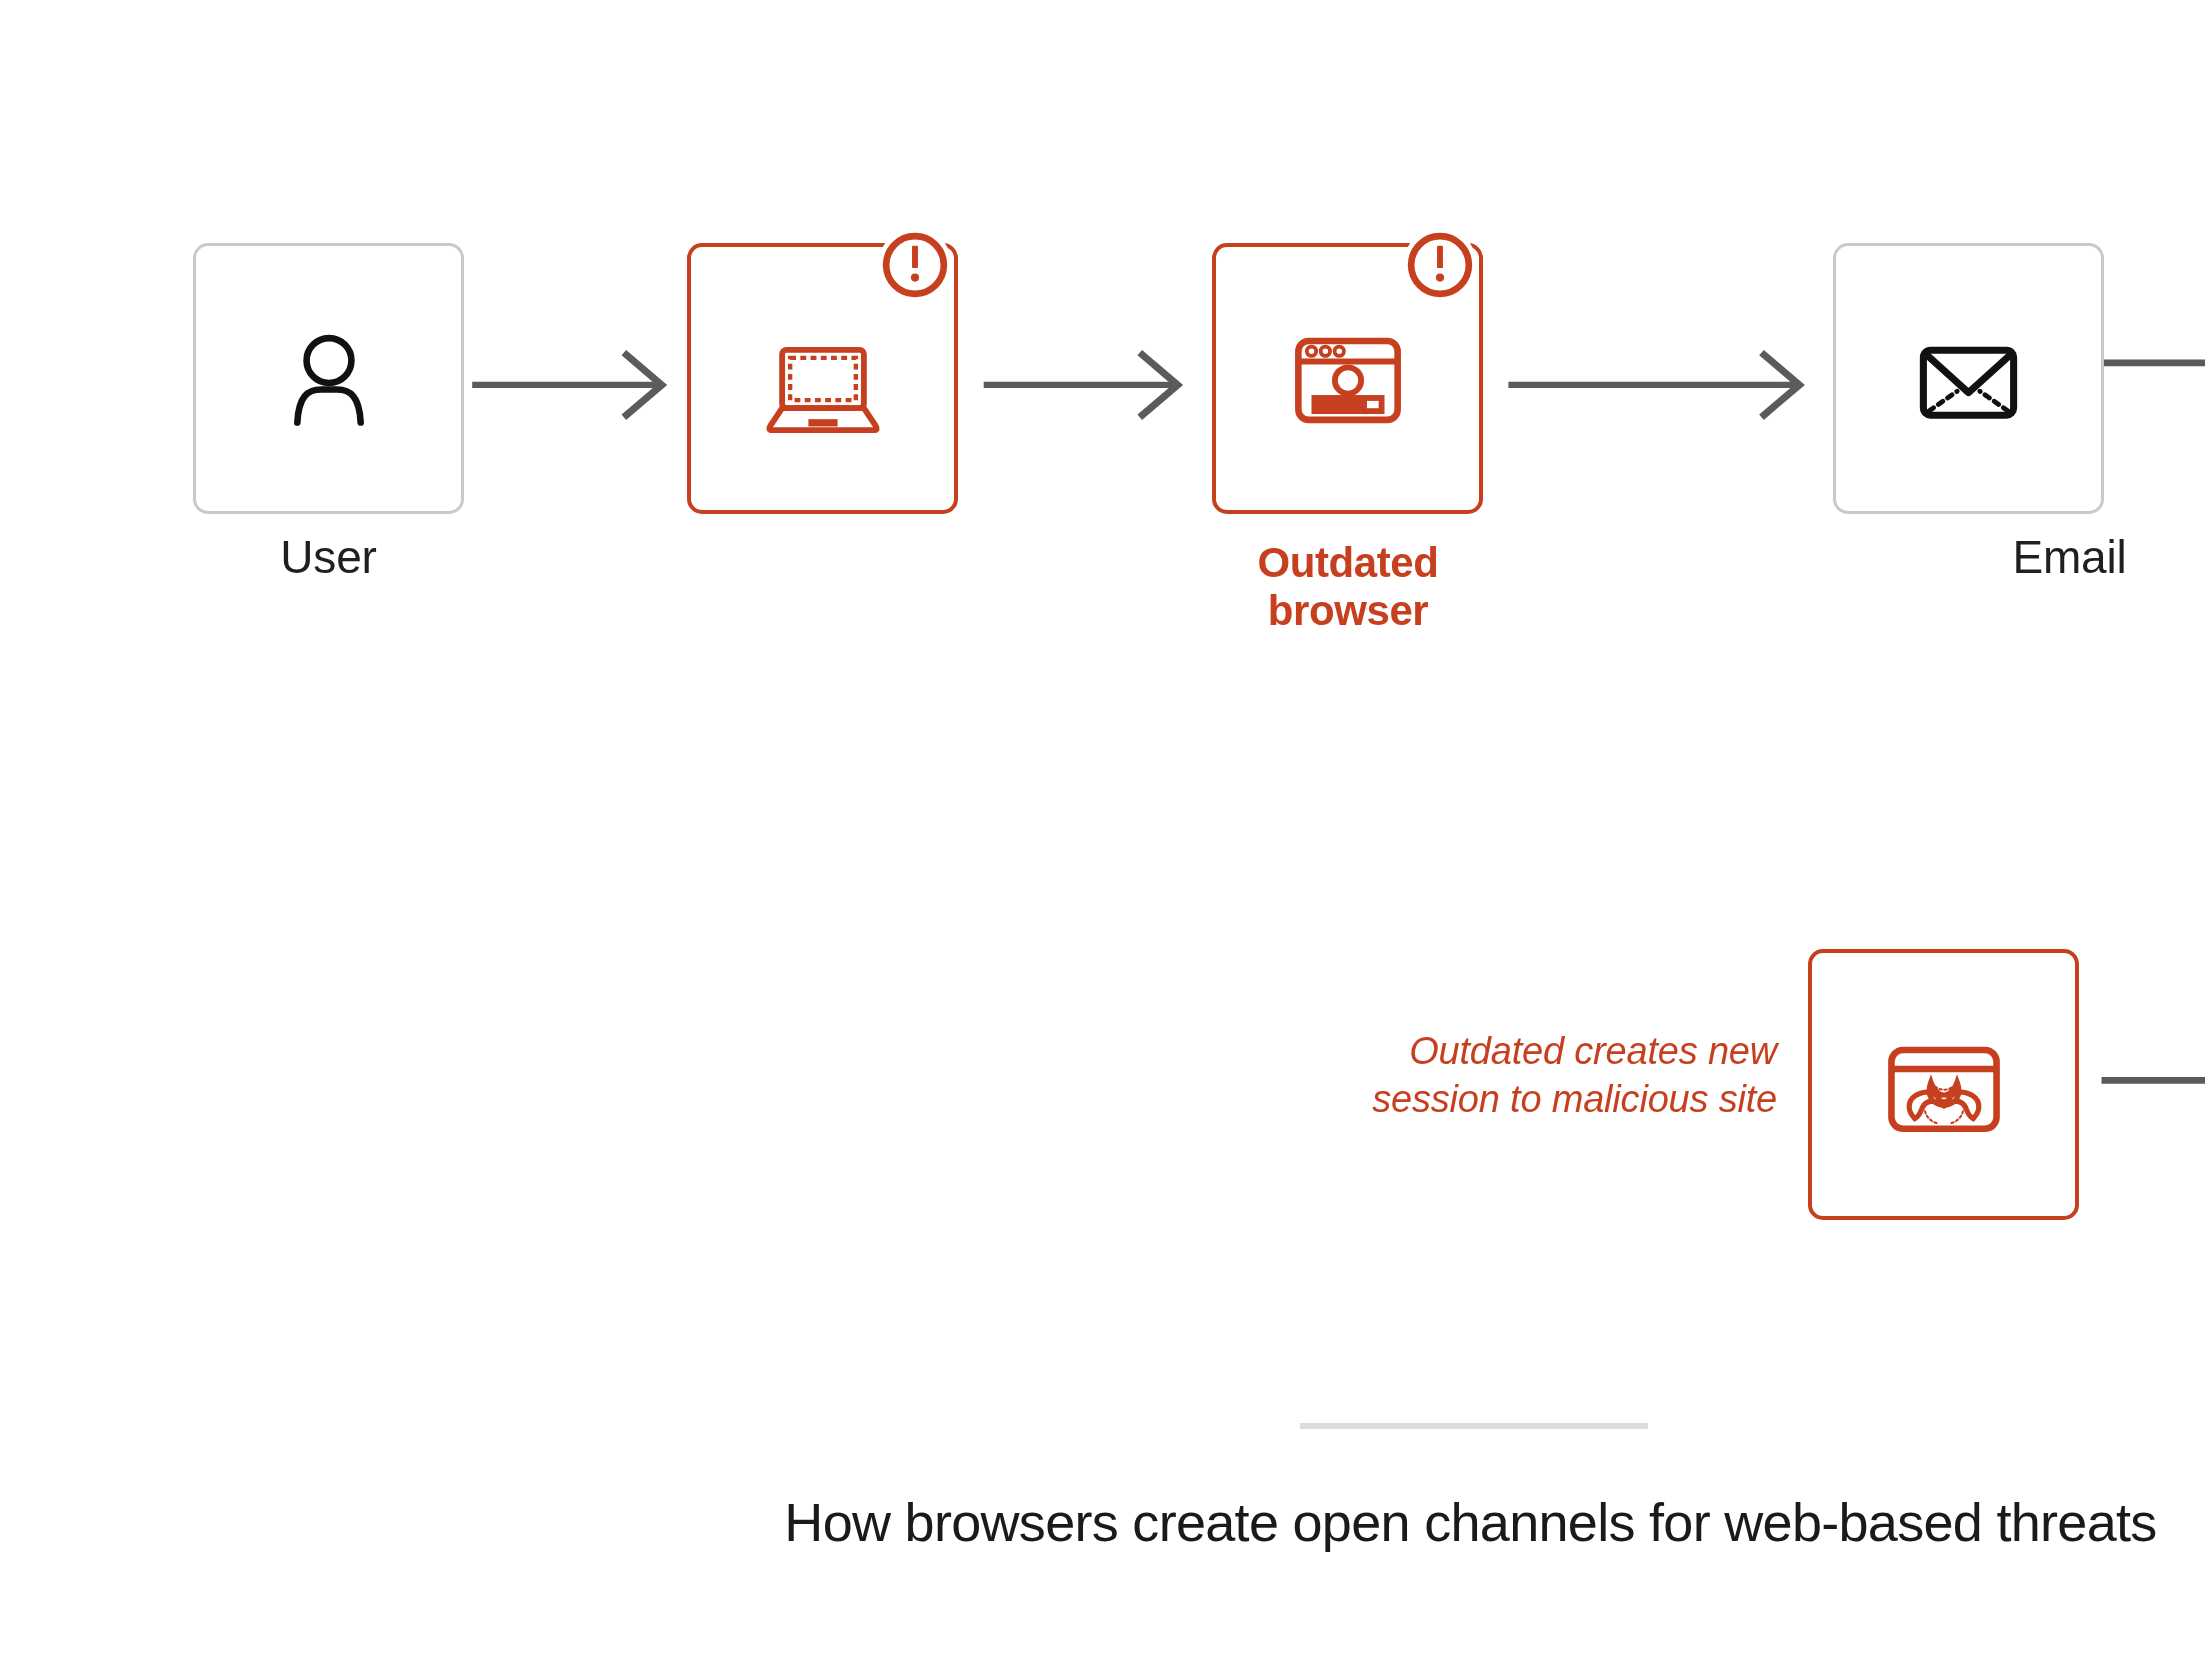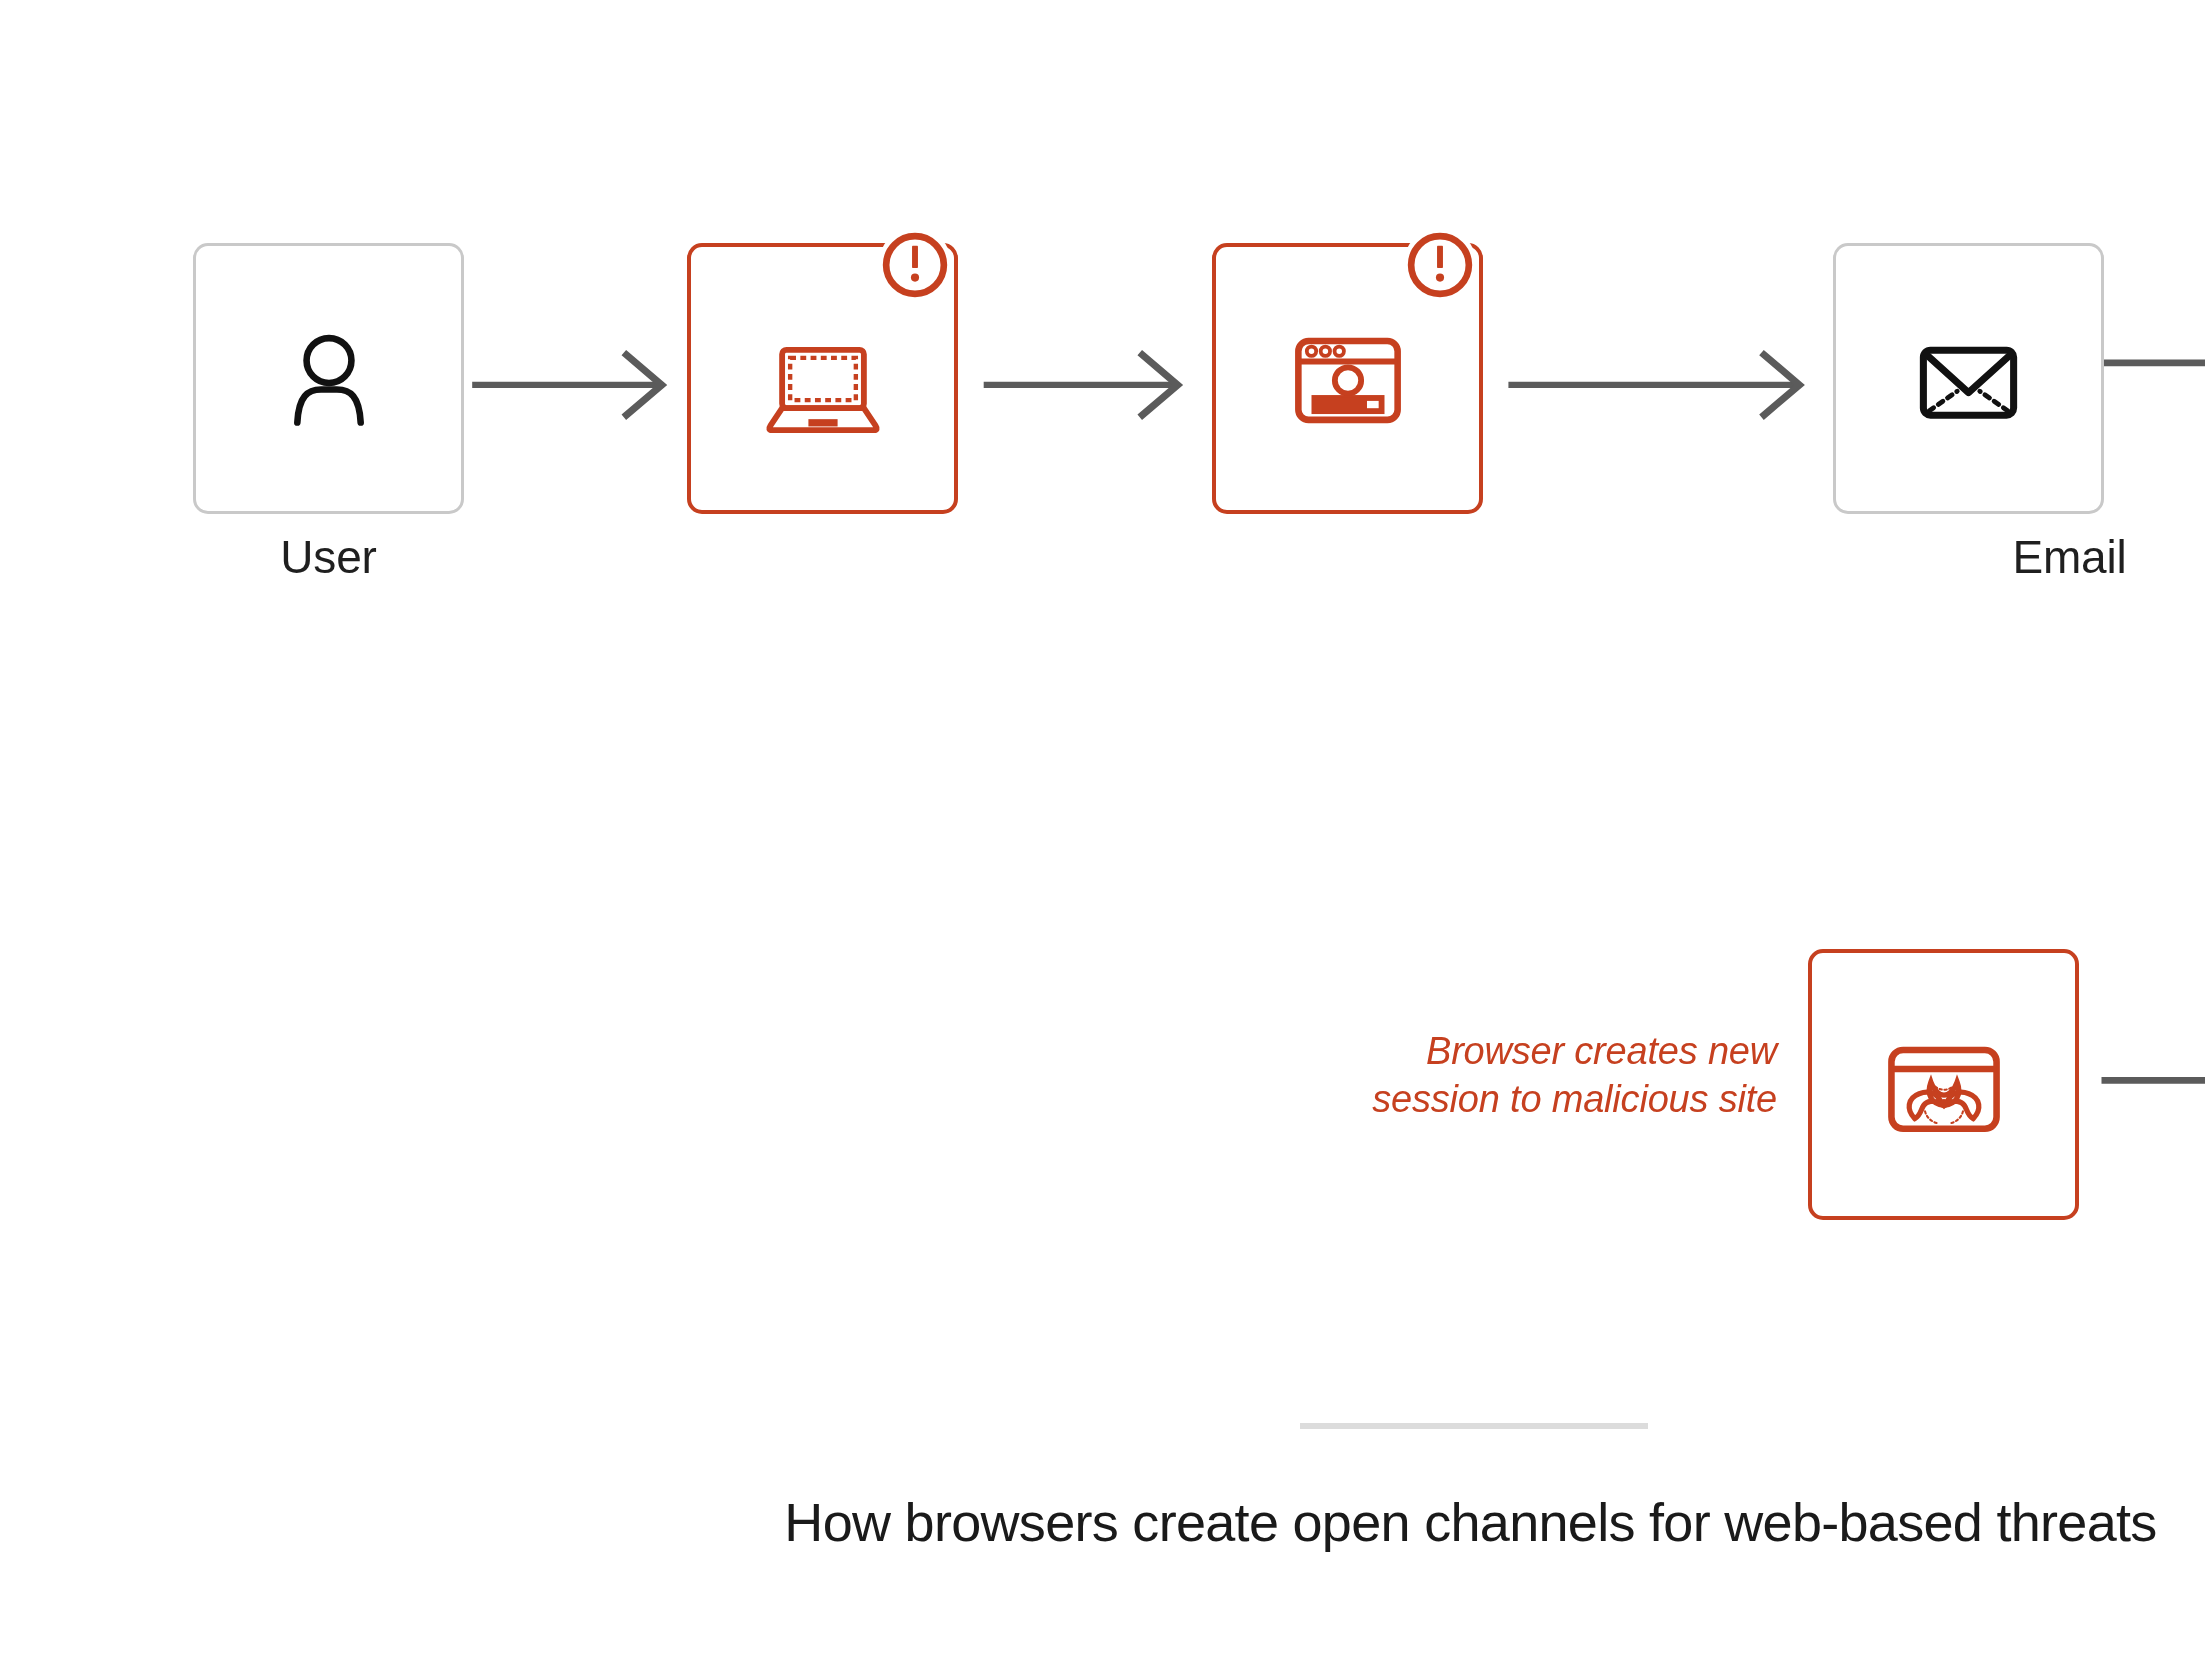--- a/index.html
+++ b/index.html
@@ -172,20 +172,22 @@
       </svg>
     </div>
   </div>
   <div class="warn-badge" style="left:1403px; top:228px; width:74px; height:74px;">
     <svg width="74" height="74" viewBox="0 0 100 100">
       <circle cx="50" cy="50" r="39" fill="none" stroke="#c6401f" stroke-width="9"></circle>
       <rect x="46" y="24" width="8" height="30" rx="1" fill="#c6401f"></rect>
       <circle cx="50" cy="67" r="5.5" fill="#c6401f"></circle>
     </svg>
   </div>
+  <div class="node-label danger" style="left:1186px; top:539px; width:324px;">Outdated
+browser</div>
 
   <div class="card neutral" style="left:1833px; top:243px; width:271px; height:271px;">
     <div class="card-inner">
       <svg width="141" height="141" viewBox="0 0 100 100">
         <rect x="18" y="30" width="64" height="46" rx="5" fill="none" stroke="#111111" stroke-width="5"></rect>
         <polyline points="19,32 50,60 81,32" fill="none" stroke="#111111" stroke-width="5" stroke-linejoin="round"></polyline>
         <line x1="22" y1="73" x2="42" y2="59" stroke="#111111" stroke-width="3.4" stroke-dasharray="4 4" stroke-linecap="round"></line>
         <line x1="78" y1="73" x2="58" y2="59" stroke="#111111" stroke-width="3.4" stroke-dasharray="4 4" stroke-linecap="round"></line>
       </svg>
     </div>
@@ -205,20 +207,20 @@
         </g>
         <circle cx="50" cy="62" r="2.4" fill="#c6401f"></circle>
         <g stroke="#c6401f" stroke-width="1.4" stroke-dasharray="1.6 1.8" fill="none" stroke-linecap="round">
           <path d="M 44 51 C 47 54 53 54 56 51"></path>
           <path d="M 37 68 C 38 72 41 75 45 76"></path>
           <path d="M 63 68 C 62 72 59 75 55 76"></path>
         </g>
       </svg>
     </div>
   </div>
-  <div class="annotation right-align" style="left:1142px; top:1028px; width:635px;">Browser creates new
+  <div class="annotation right-align" style="left:1142px; top:1028px; width:635px;">Outdated creates new
 session to malicious site</div>
 
   <div class="divider" style="left:1300px; top:1423px; width:348px; height:6.2px;"></div>
   <div class="caption" style="left:0px; top:1491px; width:2941px;">How browsers create open channels for web-based threats</div>
 
 </div>
 
 
 </body></html>

